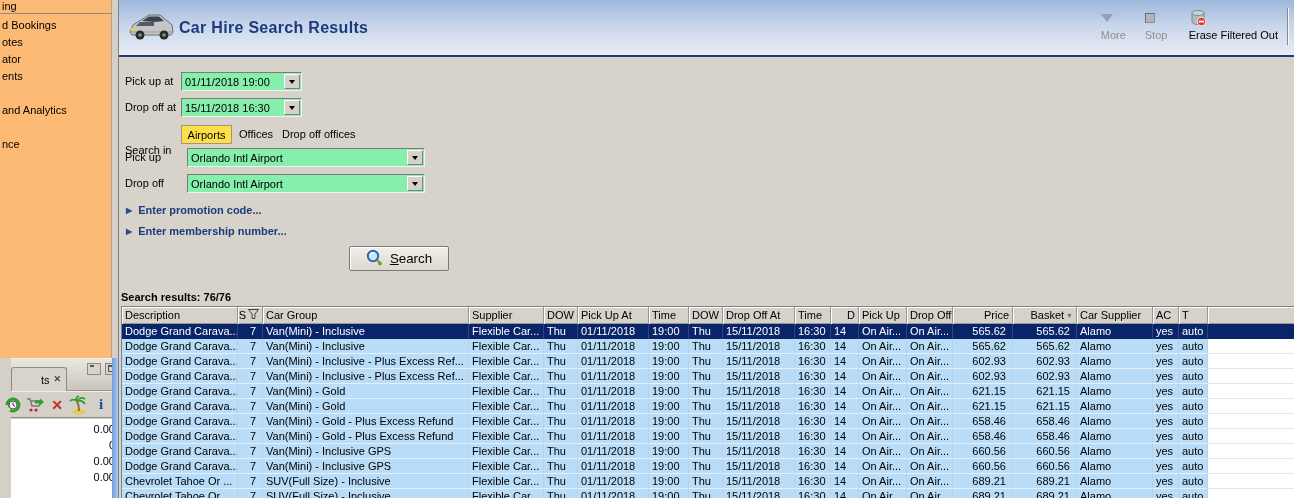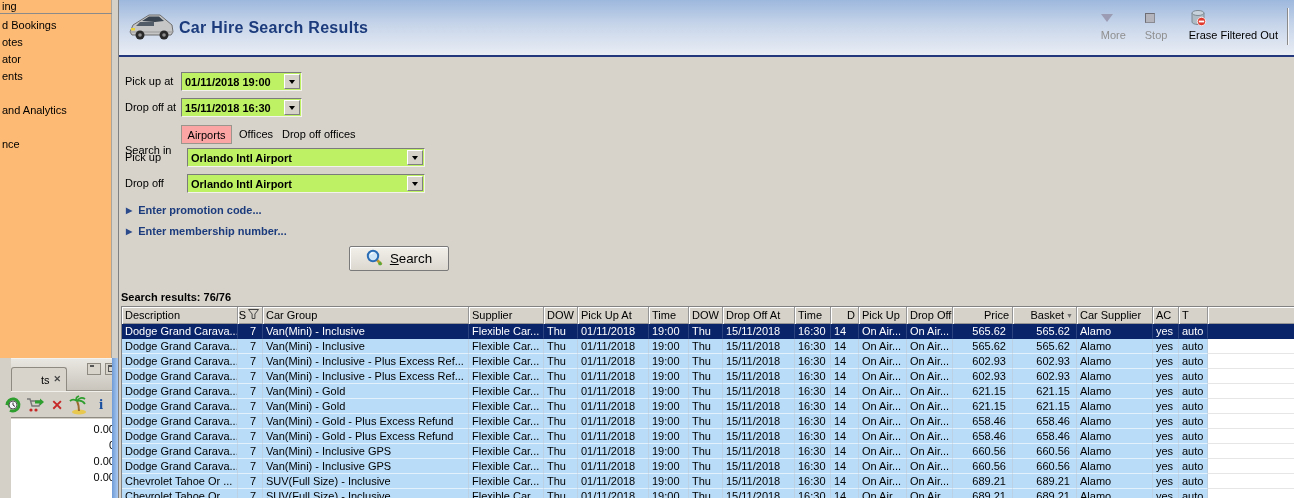--- a/index.html
+++ b/index.html
@@ -56,30 +56,30 @@
   .tool-iconbox { height:16px; display:flex; align-items:center; justify-content:center; }
   .more-tri { width:0; height:0; border-left:6px solid transparent; border-right:6px solid transparent;
               border-top:8px solid #9c9cb4; }
   .stop-sq { width:10px; height:10px; background:#b4b4bc; border:1px solid #8a8a92;
              border-top-color:#6e6e76; border-left-color:#6e6e76; }
   .tb-sep { position:absolute; right:6px; top:8px; width:1px; height:37px; background:#8a8a8a;
             box-shadow:1px 0 0 #f4f6fa; }
 
   
   .flabel { position:absolute; left:6px; white-space:nowrap; }
-  .field { position:absolute; background:#bef264; border:1px solid #7b7b7b;
+  .field { position:absolute; background:#86efac; border:1px solid #7b7b7b;
            border-bottom-color:#f4f2ee; border-right-color:#f4f2ee;
-           display:flex; align-items:center;font-weight:bold; }
+           display:flex; align-items:center; }
   .field .fval { flex:1; padding:0 3px; white-space:nowrap; overflow:hidden; }
   .drop-btn { width:16px; height:15px; margin-right:1px; background:#d6d2ca; flex:none;
               border:1px solid #808080; border-top-color:#fff; border-left-color:#fff;
               display:flex; align-items:center; justify-content:center; }
   .drop-btn::after { content:""; width:0; height:0; border-left:3px solid transparent;
                      border-right:3px solid transparent; border-top:4px solid #000; }
-  .seg-sel { position:absolute; background:#fca5a5; border:1px solid #9a968e;
+  .seg-sel { position:absolute; background:#fde047; border:1px solid #9a968e;
              display:flex; align-items:center; justify-content:center; }
   .seg { position:absolute; white-space:nowrap; }
   .expander { position:absolute; display:flex; align-items:center; gap:6px; color:#1b3b7c;
               font-weight:bold; }
   .exp-arrow { font-size:8px; color:#2b4a8b; }
   .search-btn { position:absolute; left:230px; top:246px; width:100px; height:25px;
                 background:linear-gradient(#f2f0ea,#dcd8d0); border:1px solid #7a7a7a;
                 border-radius:2px; box-shadow:inset 1px 1px 0 #fff;
                 display:flex; align-items:center; justify-content:center; gap:7px; }
   .fl { display:inline-block; }

